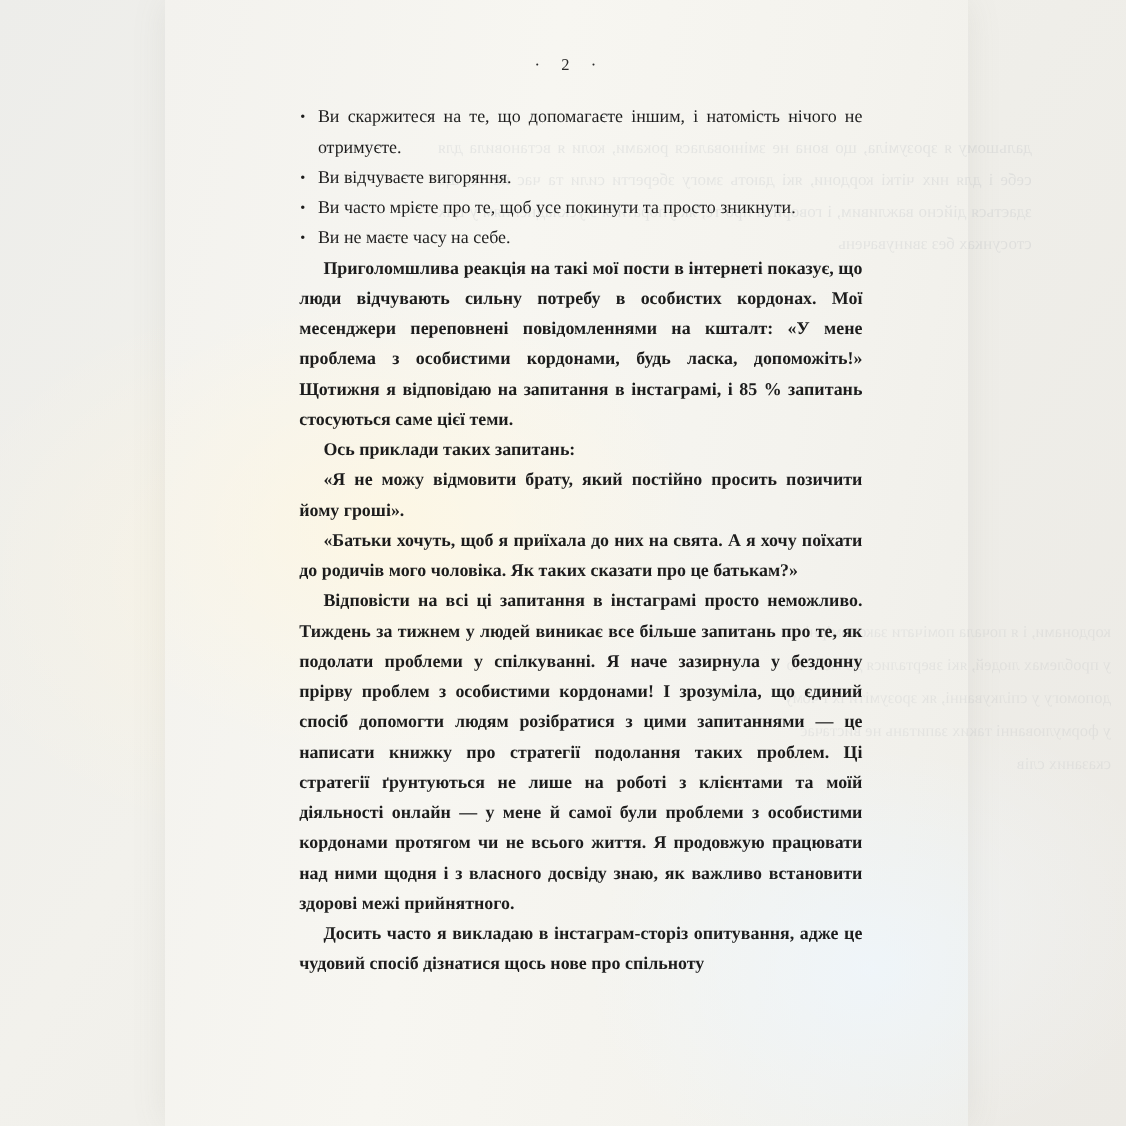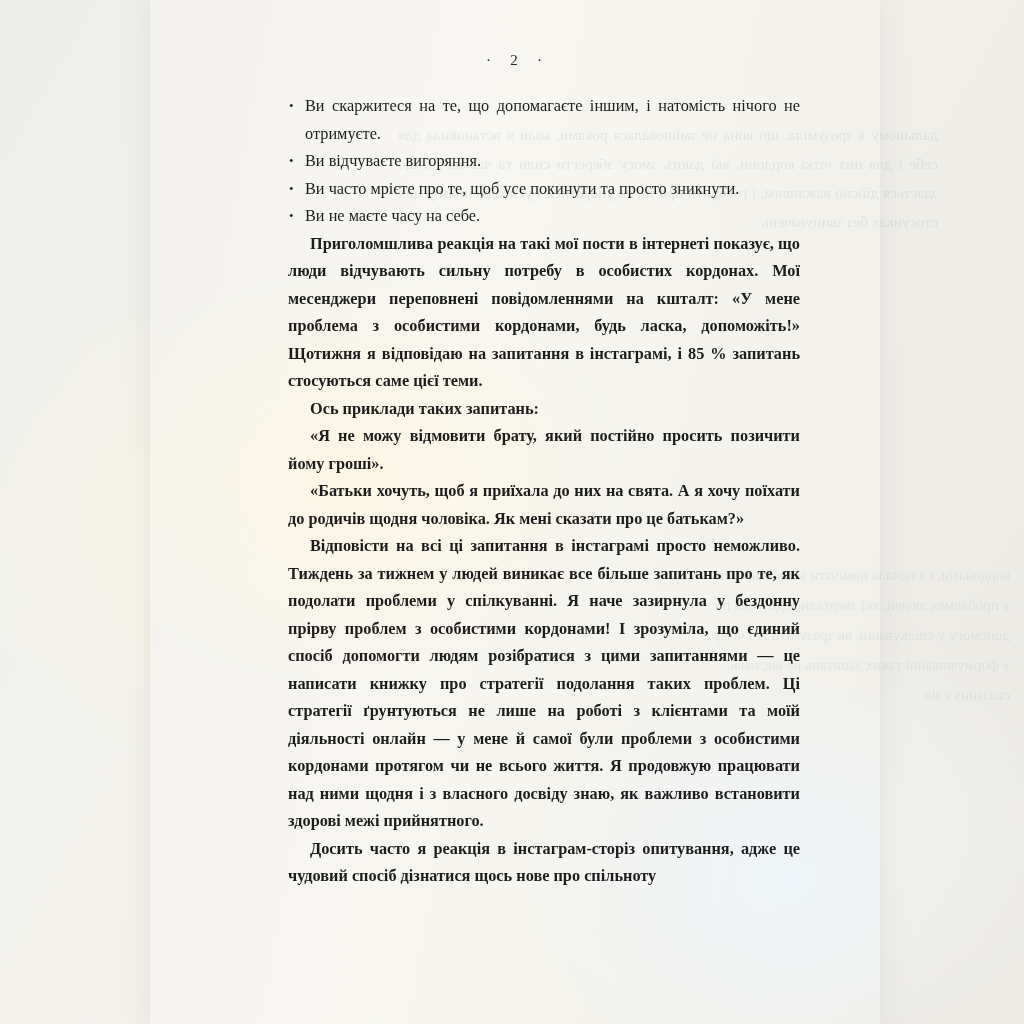--- a/index.html
+++ b/index.html
@@ -79,21 +79,21 @@
     top: 52px;
     width: 730px;
     text-align: center;
     font-size: 15px;
     letter-spacing: 2px;
     color: #2a2a2a;
   }
 
   .content {
     position: absolute;
-    left: 138px;
+    left: 122px;
     top: 92px;
     width: 512px;
     color: #1d1d1d;
   }
 
   ul.bullets {
     list-style: none;
     margin: 0 0 0 0;
     padding: 0;
   }
@@ -145,19 +145,19 @@
       <ul class="bullets">
         <li>Ви скаржитеся на те, що допомагаєте іншим, і натомість нічого не отримуєте.</li>
         <li>Ви відчуваєте вигоряння.</li>
         <li>Ви часто мрієте про те, щоб усе покинути та просто зник­нути.</li>
         <li>Ви не маєте часу на себе.</li>
       </ul>
 
       <p class="para">Приголомшлива реакція на такі мої пости в інтернеті по­казує, що люди відчувають сильну потребу в особистих кор­донах. Мої месенджери переповнені повідомленнями на кшталт: «У мене проблема з особистими кордонами, будь ласка, допоможіть!» Щотижня я відповідаю на запитання в інстаграмі, і 85 % запитань стосуються саме цієї теми.</p>
       <p class="para">Ось приклади таких запитань:</p>
       <p class="para">«Я не можу відмовити брату, який постійно просить пози­чити йому гроші».</p>
-      <p class="para">«Батьки хочуть, щоб я приїхала до них на свята. А я хочу поїхати до родичів щодня чоловіка. Як мені сказати про це батькам?»</p>
+      <p class="para">«Батьки хочуть, щоб я приїхала до них на свята. А я хочу поїхати до родичів мого чоловіка. Як таких сказати про це батькам?»</p>
       <p class="para">Відповісти на всі ці запитання в інстаграмі просто немож­ливо. Тиждень за тижнем у людей виникає все більше запи­тань про те, як подолати проблеми у спілкуванні. Я наче за­зирнула у бездонну прірву проблем з особистими кордонами! І зрозуміла, що єдиний спосіб допомогти людям розібратися з цими запитаннями — це написати книжку про стратегії по­долання таких проблем. Ці стратегії ґрунтуються не лише на роботі з клієнтами та моїй діяльності онлайн — у мене й са­мої були проблеми з особистими кордонами протягом чи не всього життя. Я продовжую працювати над ними щодня і з власного досвіду знаю, як важливо встановити здорові ме­жі прийнятного.</p>
-      <p class="para">Досить часто я реакція в інстаграм-сторіз опитування, адже це чудовий спосіб дізнатися щось нове про спільноту</p>
+      <p class="para">Досить часто я викладаю в інстаграм-сторіз опитування, адже це чудовий спосіб дізнатися щось нове про спільноту</p>
 
     </div>
   </div>
 </div>
 
 </body></html>

